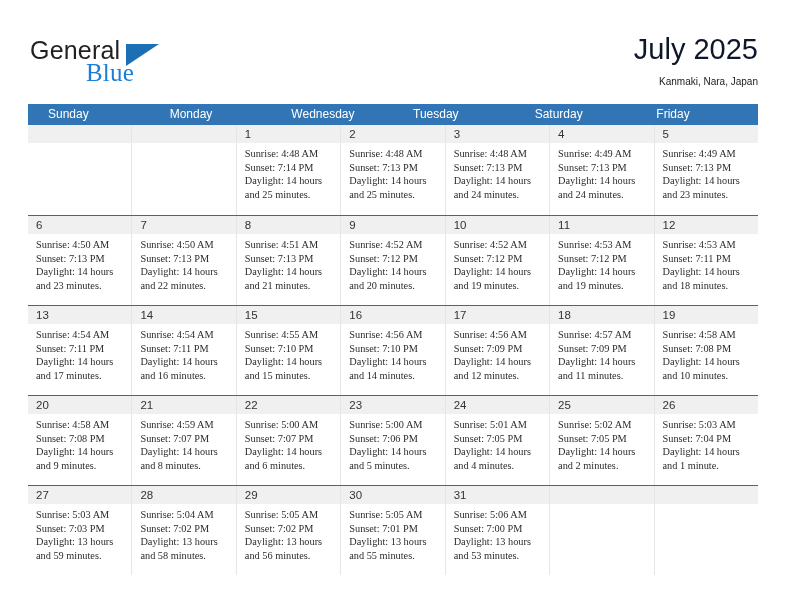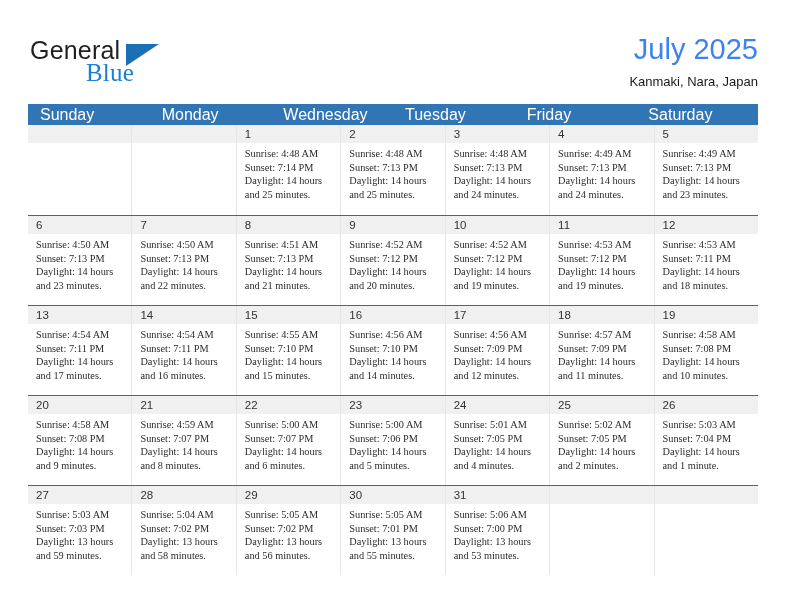--- a/index.html
+++ b/index.html
@@ -67,26 +67,26 @@
   }
 
   .title-wrap {
     position: absolute;
     right: 34px;
     top: 32px;
     text-align: right;
   }
   .cal-title {
     font-size: 29px;
-    color: #3b82f6;
+    color: #0f172a;
     line-height: 34px;
     white-space: nowrap;
   }
   .cal-subtitle {
-    font-size: 13px;
+    font-size: 10px;
     color: #1a1a1a;
     line-height: 20px;
     margin-top: 6px;
     white-space: nowrap;
   }
 
   
   .calendar {
     position: absolute;
     left: 28px;
@@ -95,23 +95,23 @@
   }
 
   .weekdays {
     display: flex;
     background: #3275b4;
     height: 21px;
   }
   .weekday {
     flex: 1 1 0;
     color: #ffffff;
-    font-size: 16px;
+    font-size: 12px;
     line-height: 21px;
-    padding-left: 12px;
+    padding-left: 20px;
     box-sizing: border-box;
     white-space: nowrap;
     overflow: hidden;
   }
 
   .week {
     display: flex;
     border-top: 1.4px solid #2e6da4;
     height: 90px;
     box-sizing: border-box;
@@ -174,22 +174,22 @@
     </div>
 
   </div>
 
   <div class="calendar">
     <div class="weekdays" id="weekday-row">
         <div class="weekday">Sunday</div>
         <div class="weekday">Monday</div>
         <div class="weekday">Wednesday</div>
         <div class="weekday">Tuesday</div>
+        <div class="weekday">Saturday</div>
         <div class="weekday">Friday</div>
-        <div class="weekday">Saturday</div>
       </div>
     <div id="weeks-container">
         <div class="week first">
           <div class="daycell empty">
             <div class="daynum-band"></div>
           </div>
           <div class="daycell empty">
             <div class="daynum-band"></div>
           </div>
           <div class="daycell">

